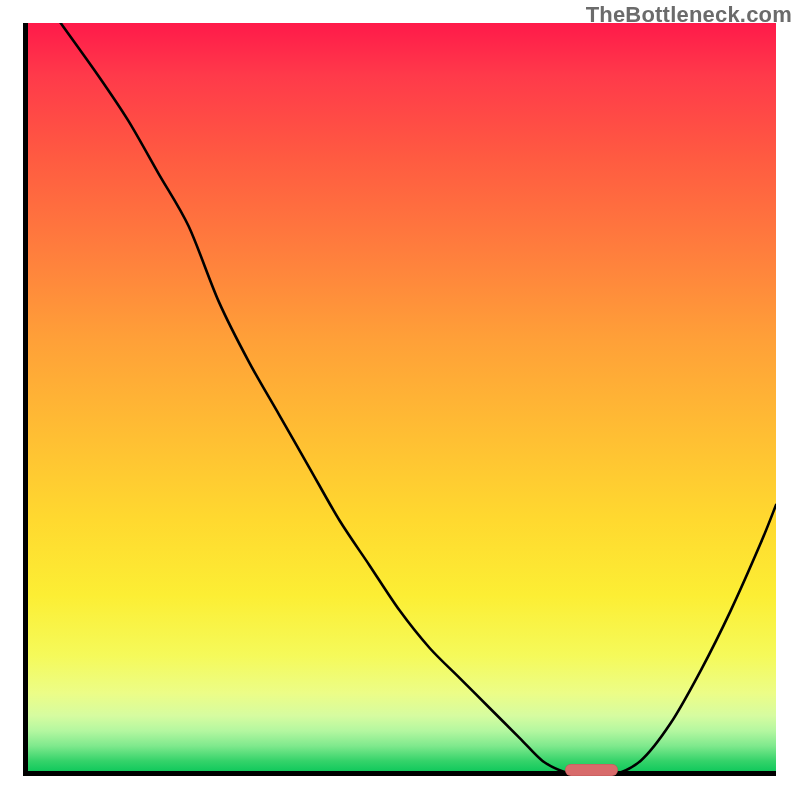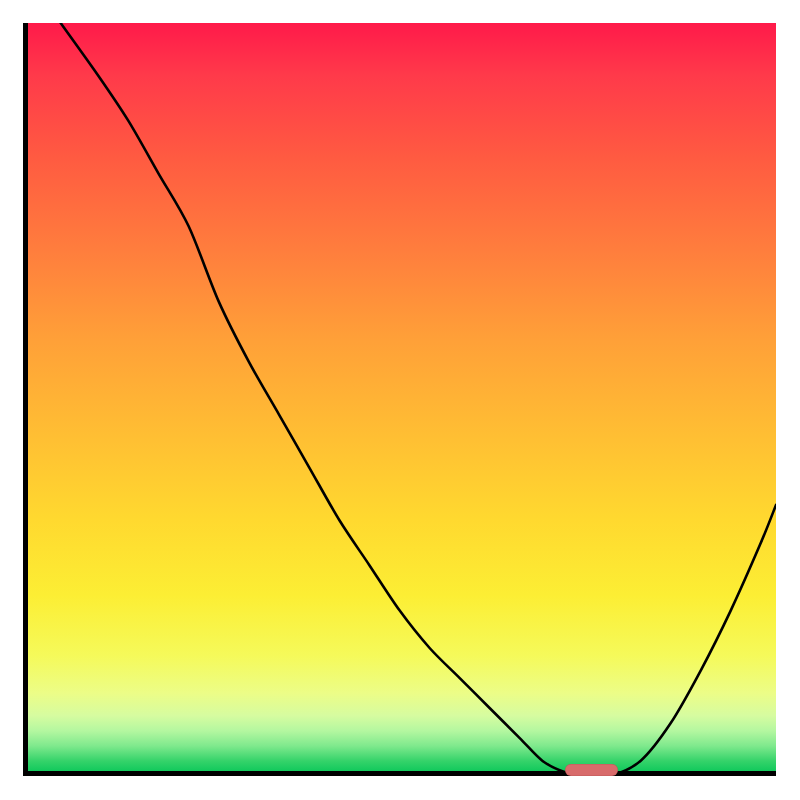--- a/index.html
+++ b/index.html
@@ -93,20 +93,21 @@
     height: 12px;
     border-radius: 6px;
     background: #d86b6b;
     box-shadow: 0 0 0 0.5px rgba(120,40,40,0.25) inset;
   }
 </style>
 </head>
 <body>
 <div class="container">
 
+  <div class="watermark">TheBottleneck.com</div>
 
   <div class="plot-area">
 
     <div class="gradient-bg"></div>
 
     <div class="axes">
       <div class="axis-line axis-left"></div>
       <div class="axis-line axis-bottom"></div>
     </div>
 

